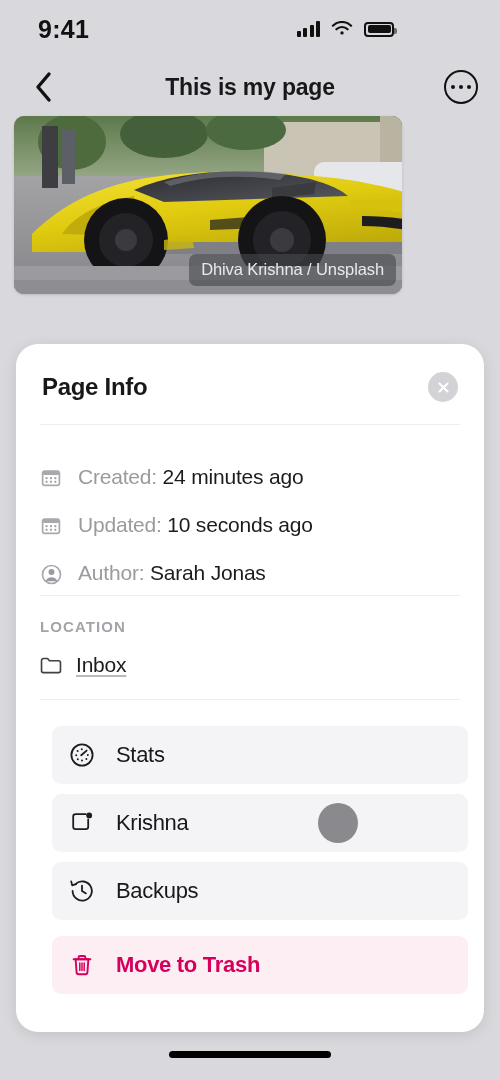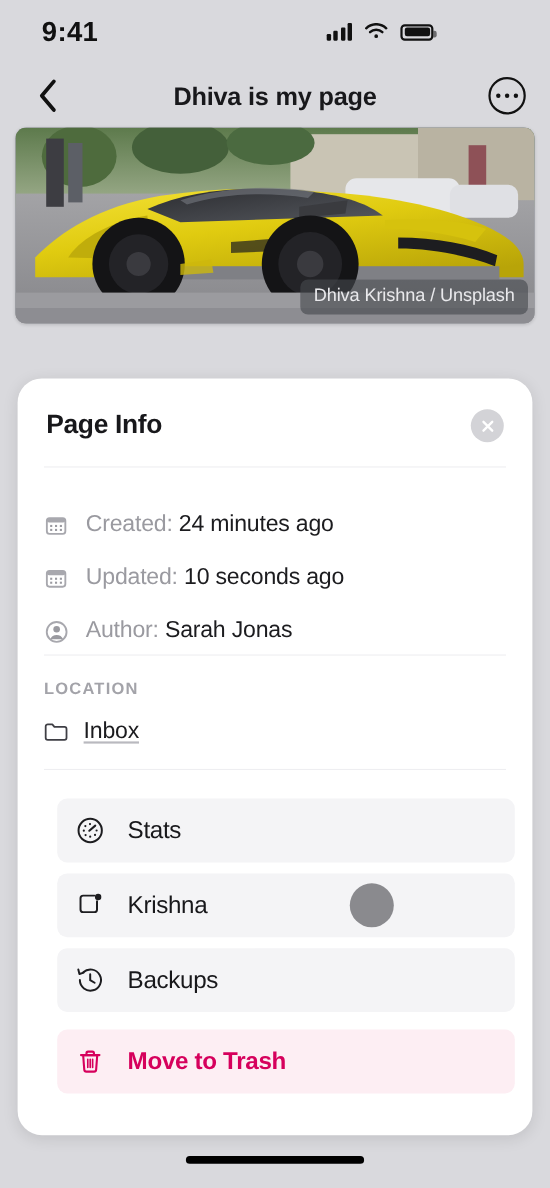--- a/index.html
+++ b/index.html
@@ -60,21 +60,21 @@
   .nav-more {
     position:absolute; right:22px; top:50%; transform:translateY(-50%);
     width:34px; height:34px; border:2.4px solid #111; border-radius:50%;
     display:flex; align-items:center; justify-content:center; gap:3.5px;
   }
   .nav-more span{ width:4.2px; height:4.2px; background:#111; border-radius:50%; display:block; }
 
   
   .hero {
     position:absolute; top:116px; left:14px;
-    width:472px; height:178px;
+    width:388px; height:178px;
     border-radius:10px; overflow:hidden;
     box-shadow:0 1px 3px rgba(0,0,0,.14);
     background:#8d9097;
   }
   .hero-art { position:absolute; inset:0; overflow:hidden; }
   .hero-credit {
     position:absolute; right:6px; bottom:8px;
     background:rgba(70,72,78,.62);
     color:#e9e9ec;
     font-size:16.5px;
@@ -171,21 +171,21 @@
         </div>
     </div>
   </div>
 
   <div class="navbar">
     <div class="nav-back">
       <svg width="20" height="32" viewBox="0 0 20 32">
         <path d="M15 3 L4 16 L15 29" stroke="#111" stroke-width="3.4" fill="none" stroke-linecap="round" stroke-linejoin="round"></path>
       </svg>
     </div>
-    <div class="nav-title">Dhiva is my page</div>
+    <div class="nav-title">This is my page</div>
     <div class="nav-more">
       <span></span>
       <span></span>
       <span></span>
     </div>
   </div>
 
   <div class="hero">
     <div class="hero-art">
       <svg width="472" height="178" viewBox="0 0 472 178" preserveAspectRatio="xMidYMid slice">

